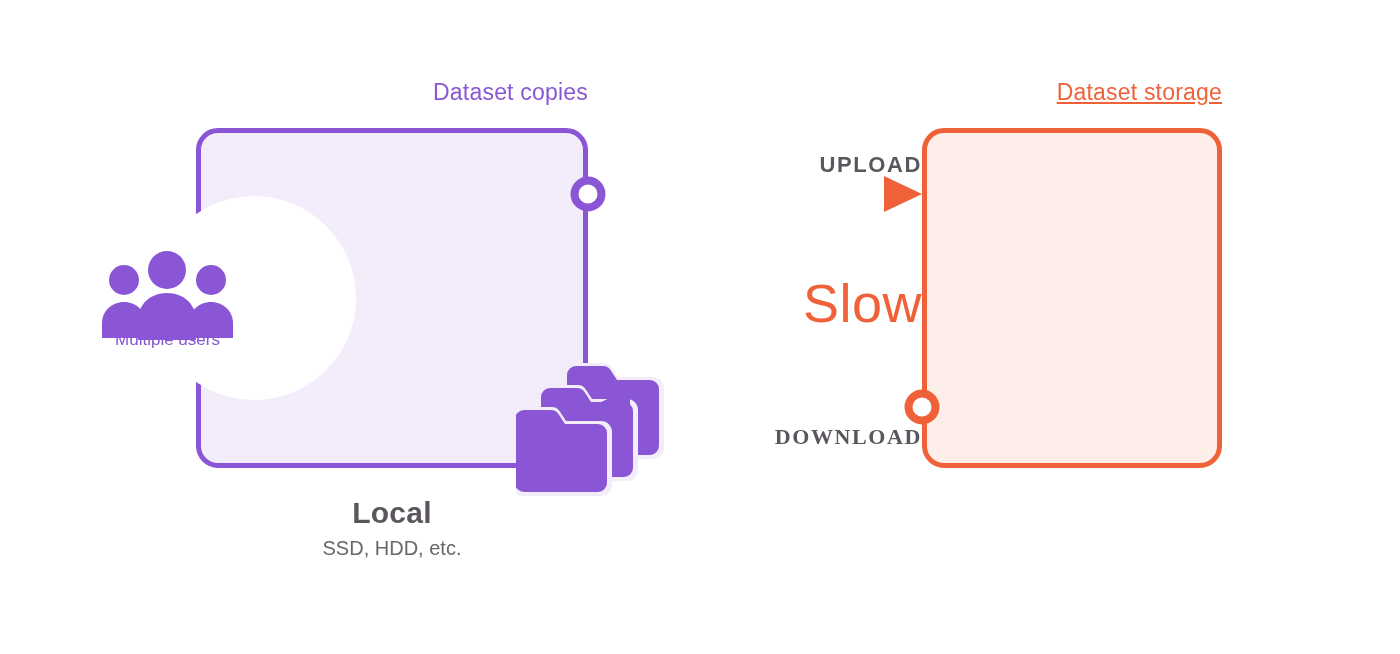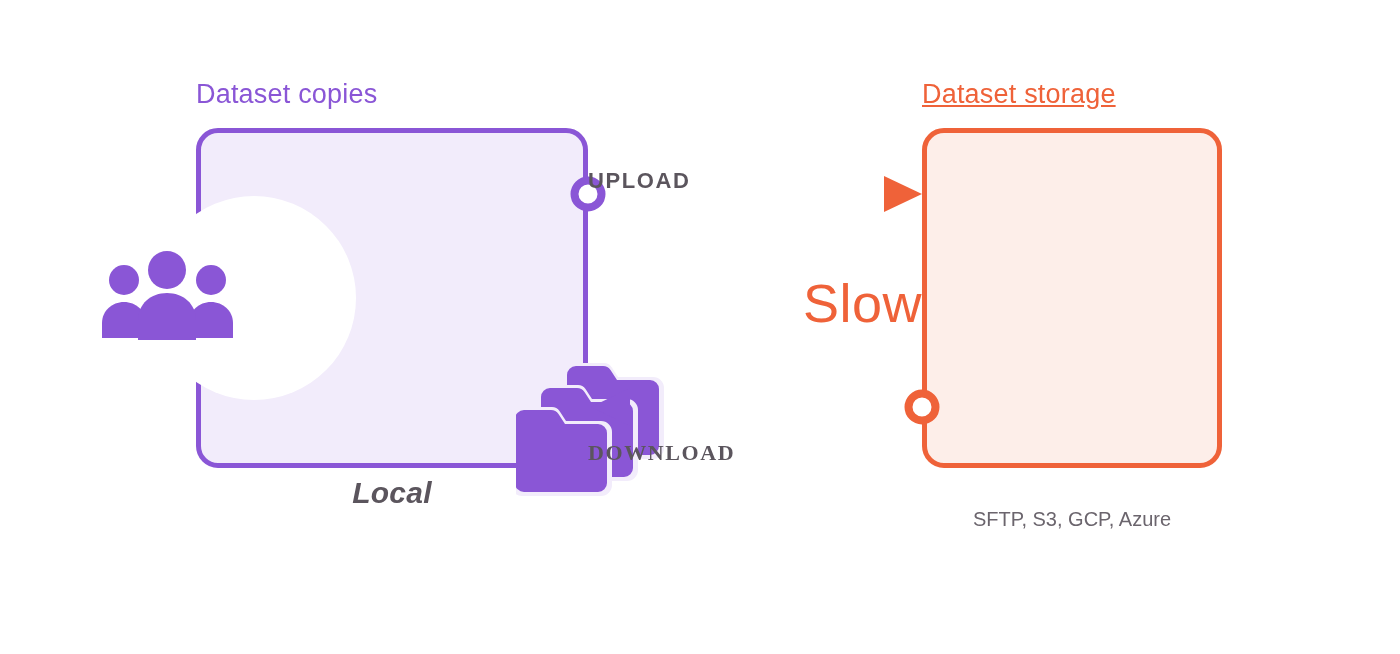--- a/index.html
+++ b/index.html
@@ -5,22 +5,22 @@
   html,body{margin:0;padding:0;background:#ffffff;}
   body{
     width:1400px;height:654px;overflow:hidden;
     font-family:"Liberation Sans","DejaVu Sans",sans-serif;
     -webkit-font-smoothing:antialiased;
   }
   .stage{position:relative;width:1400px;height:654px;background:#fff;}
 
   
   .box-title{
-    position:absolute;text-align:left;
-    font-size:27px;font-weight:400;letter-spacing:.2px;
+    position:absolute;text-align:right;
+    font-size:23px;font-weight:400;letter-spacing:.2px;
     white-space:nowrap;
   }
   #title-local{left:196px;width:392px;top:79px;color:#8a56d6;}
   #title-external{left:922px;width:300px;top:79px;color:#ef6239;text-decoration:underline;}
 
   
   .panel{position:absolute;border-radius:22px;box-sizing:border-box;}
   #panel-local{
     left:196px;top:128px;width:392px;height:340px;
     border:5px solid #8a56d6;background:#f2ecfb;
@@ -44,34 +44,34 @@
   }
 
   
   #folders-icon{position:absolute;left:315px;top:218px;width:160px;height:145px;}
 
   
   #connectors{position:absolute;left:0;top:0;width:1400px;height:654px;pointer-events:none;}
 
   
   .flow-label{
-    position:absolute;text-align:left;white-space:nowrap;
-    font-size:22px;font-weight:700;letter-spacing:1.6px;color:#5b555d;margin-top:16px;
+    position:absolute;text-align:right;white-space:nowrap;
+    font-size:22px;font-weight:700;letter-spacing:1.6px;color:#5b555d;
   }
   #label-upload{left:588px;width:334px;top:152px;}
   #label-download{left:588px;width:334px;top:424px;font-family:Liberation Serif, serif;}
 
   #label-slow{
     position:absolute;left:588px;width:334px;top:272px;text-align:right;
     font-size:54px;font-weight:400;color:#ef6239;letter-spacing:.5px;white-space:nowrap;
   }
 
   
   .cap-wrap{position:absolute;text-align:center;}
-  #cap-local{left:196px;width:392px;top:476px;font-style:italic;}
+  #cap-local{left:196px;width:392px;top:496px;}
   #cap-external{left:922px;width:300px;top:500px;}
   .cap-title{
     font-size:30px;font-weight:700;color:#5b555d;letter-spacing:.2px;
     line-height:1.1;white-space:nowrap;
   }
   .cap-sub{
     margin-top:8px;font-size:20px;font-weight:400;color:#6b656d;
     white-space:nowrap;
   }
 </style>
@@ -119,20 +119,21 @@
       <path d="M2 88 V73 c0 -12 10 -21 22 -21 s22 9 22 21 v15 z" fill="#8a56d6"></path>
 
       <circle cx="111" cy="30" r="15" fill="#8a56d6"></circle>
       <path d="M89 88 V73 c0 -12 10 -21 22 -21 s22 9 22 21 v15 z" fill="#8a56d6"></path>
 
       <circle cx="67" cy="20" r="19" fill="#8a56d6"></circle>
       <path d="M38 90 V70 c0 -16 13 -27 29 -27 s29 11 29 27 v20 z" fill="#8a56d6"></path>
     </svg>
   </div>
 
+  <div id="users-caption">Multiple users</div>
 
   <svg id="connectors">
     <defs>
       <linearGradient id="gradUp" x1="0" y1="0" x2="1" y2="0">
         <stop offset="0%" stop-color="#8a56d6"></stop>
         <stop offset="100%" stop-color="#ef6239"></stop>
       </linearGradient>
       <linearGradient id="gradDown" x1="0" y1="0" x2="1" y2="0">
         <stop offset="0%" stop-color="#8a56d6"></stop>
         <stop offset="100%" stop-color="#ef6239"></stop>
@@ -151,19 +152,19 @@
   </svg>
 
   <div class="flow-label" id="label-upload">UPLOAD</div>
 
   <div class="flow-label" id="label-download">DOWNLOAD</div>
 
   <div id="label-slow">Slow</div>
 
   <div class="cap-wrap" id="cap-local">
     <div class="cap-title">Local</div>
+    <div class="cap-sub">SSD, HDD, etc.</div>
   </div>
 
   <div class="cap-wrap" id="cap-external">
-    <div class="cap-sub">SFTP, S3, GCP, Azure</div>
   </div>
 
 </div>
 
 </body></html>

